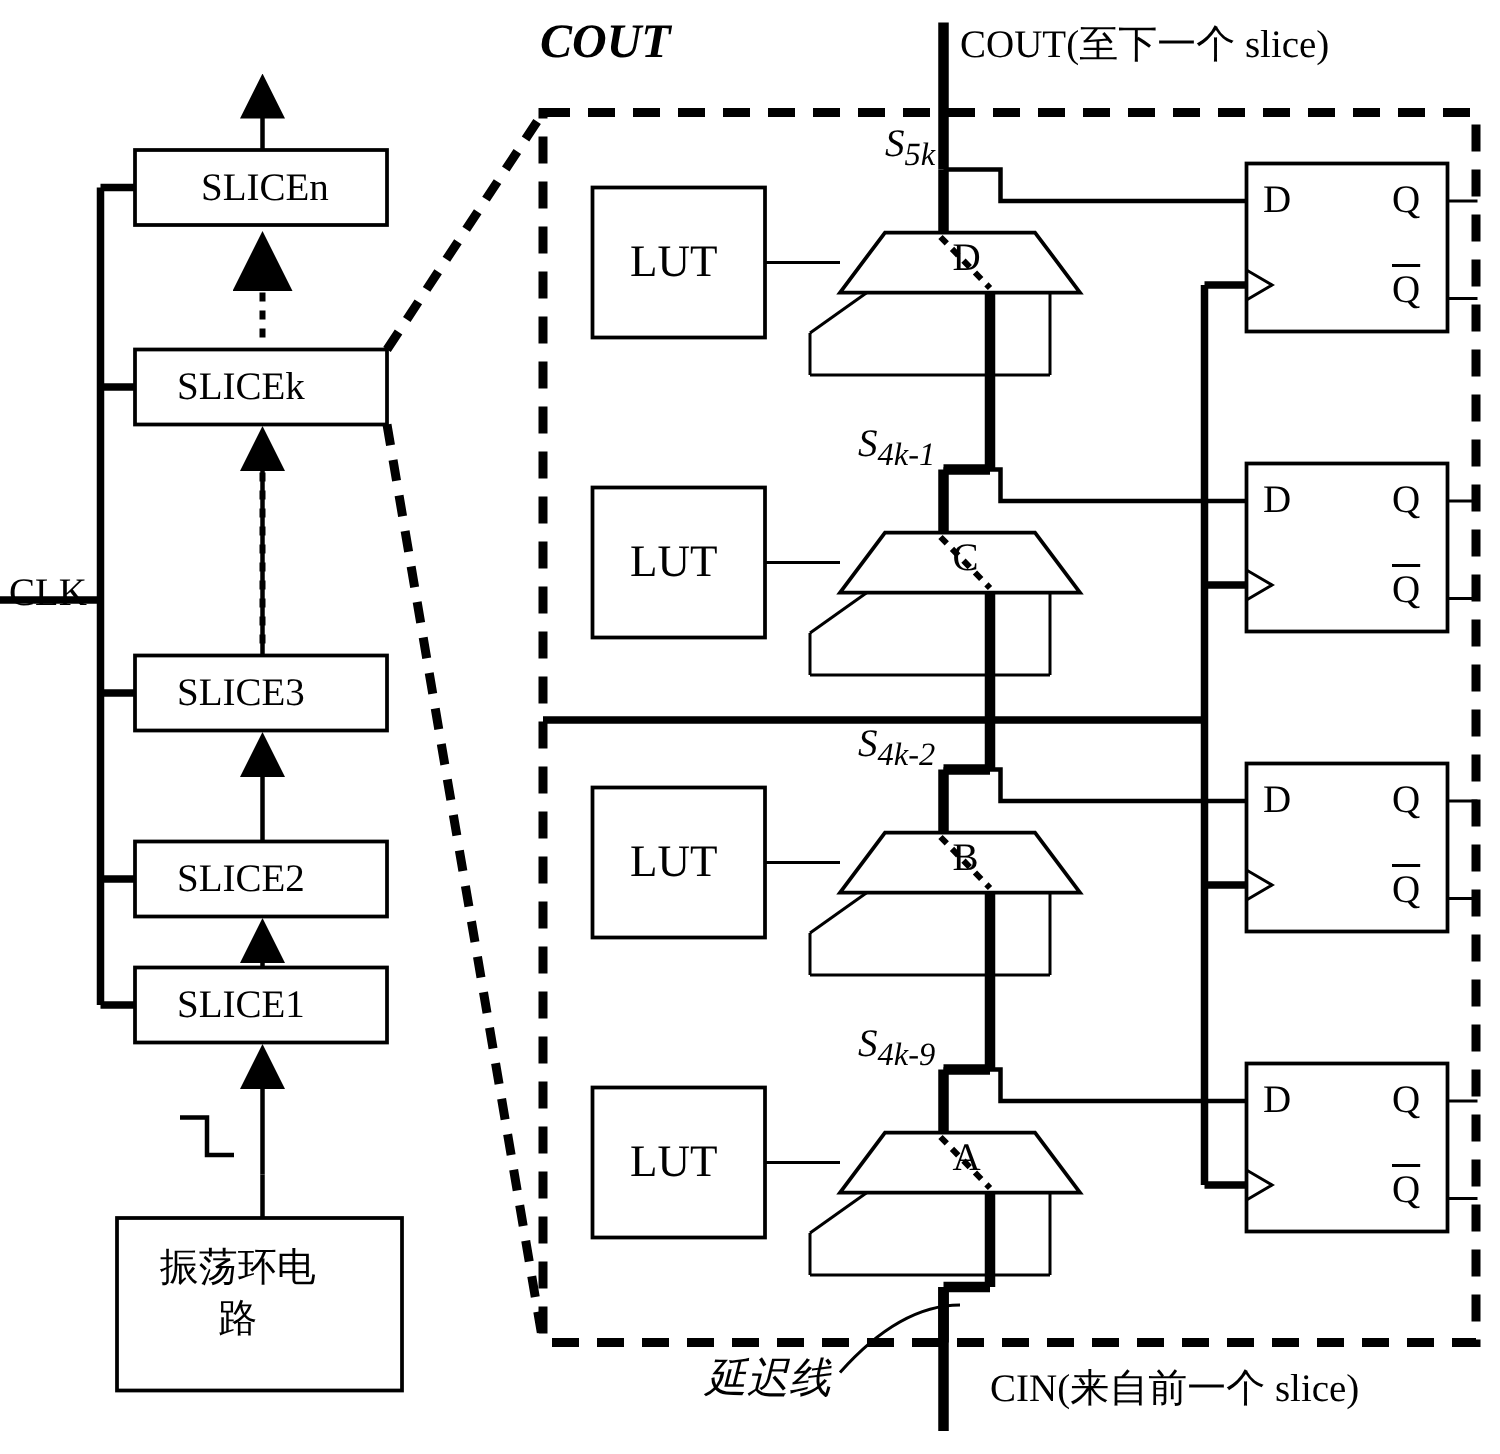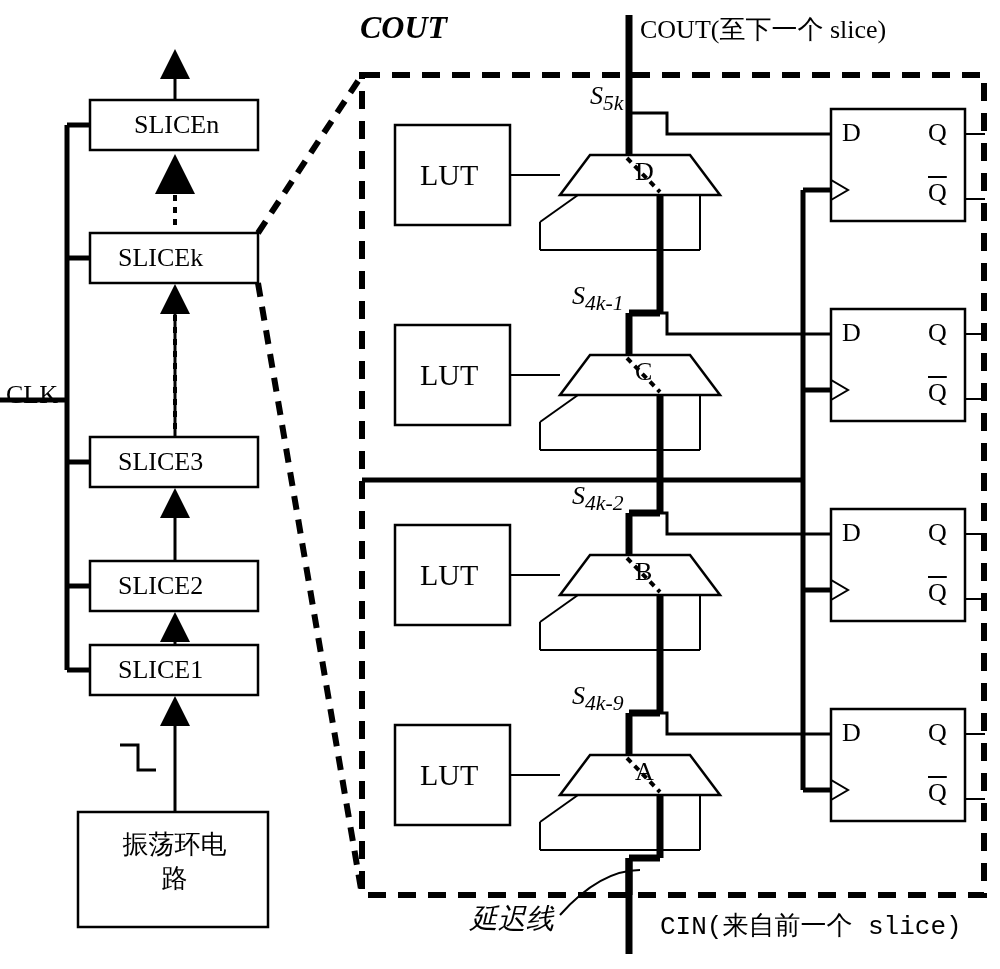--- a/index.html
+++ b/index.html
@@ -168,21 +168,21 @@
 <div class="label" style="left:640px; top:12px;">COUT(至下一个 slice)</div>
 
 <div class="label" style="left:6px; top:380px;text-align:right;">CLK</div>
 
 <div class="label" style="left:118px; top:110px;margin-left:16px;">SLICEn</div>
 <div class="label" style="left:118px; top:243px;">SLICEk</div>
 <div class="label" style="left:118px; top:447px;text-align:right;">SLICE3</div>
 <div class="label" style="left:118px; top:571px;">SLICE2</div>
 <div class="label" style="left:118px; top:655px;">SLICE1</div>
 
-<div class="label" style="left:107px; top:828px; width:135px; text-align:center; line-height:1.3;">振荡环电<br>路</div>
+<div class="label" style="left:91px; top:828px; width:135px; text-align:center; line-height:1.3;">振荡环电<br>路</div>
 
 
 <div class="label" style="left:420px; top:158px; font-size:30px;">LUT</div>
 <div class="label" style="left:420px; top:358px; font-size:30px;">LUT</div>
 <div class="label" style="left:420px; top:558px; font-size:30px;">LUT</div>
 <div class="label" style="left:420px; top:758px; font-size:30px;">LUT</div>
 
 
 <div class="label" style="left:635px; top:157px;">D</div>
 <div class="label" style="left:635px; top:357px;">C</div>
@@ -208,16 +208,16 @@
 <div class="label" style="left:842px; top:518px;">D</div>
 <div class="label" style="left:928px; top:518px;">Q</div>
 <div class="label" style="left:928px; top:578px; text-decoration:overline;">Q</div>
 
 <div class="label" style="left:842px; top:718px;">D</div>
 <div class="label" style="left:928px; top:718px;">Q</div>
 <div class="label" style="left:928px; top:778px; text-decoration:overline;">Q</div>
 
 
 <div class="label" style="left:470px; top:900px; font-style:italic; font-size:28px;">延迟线</div>
-<div class="label" style="left:660px; top:908px;font-family:Liberation Mono, monospace;">CIN(来自前一个 slice)</div>
+<div class="label" style="left:660px; top:908px;">CIN(来自前一个 slice)</div>
 
 
 
 
 </body></html>

